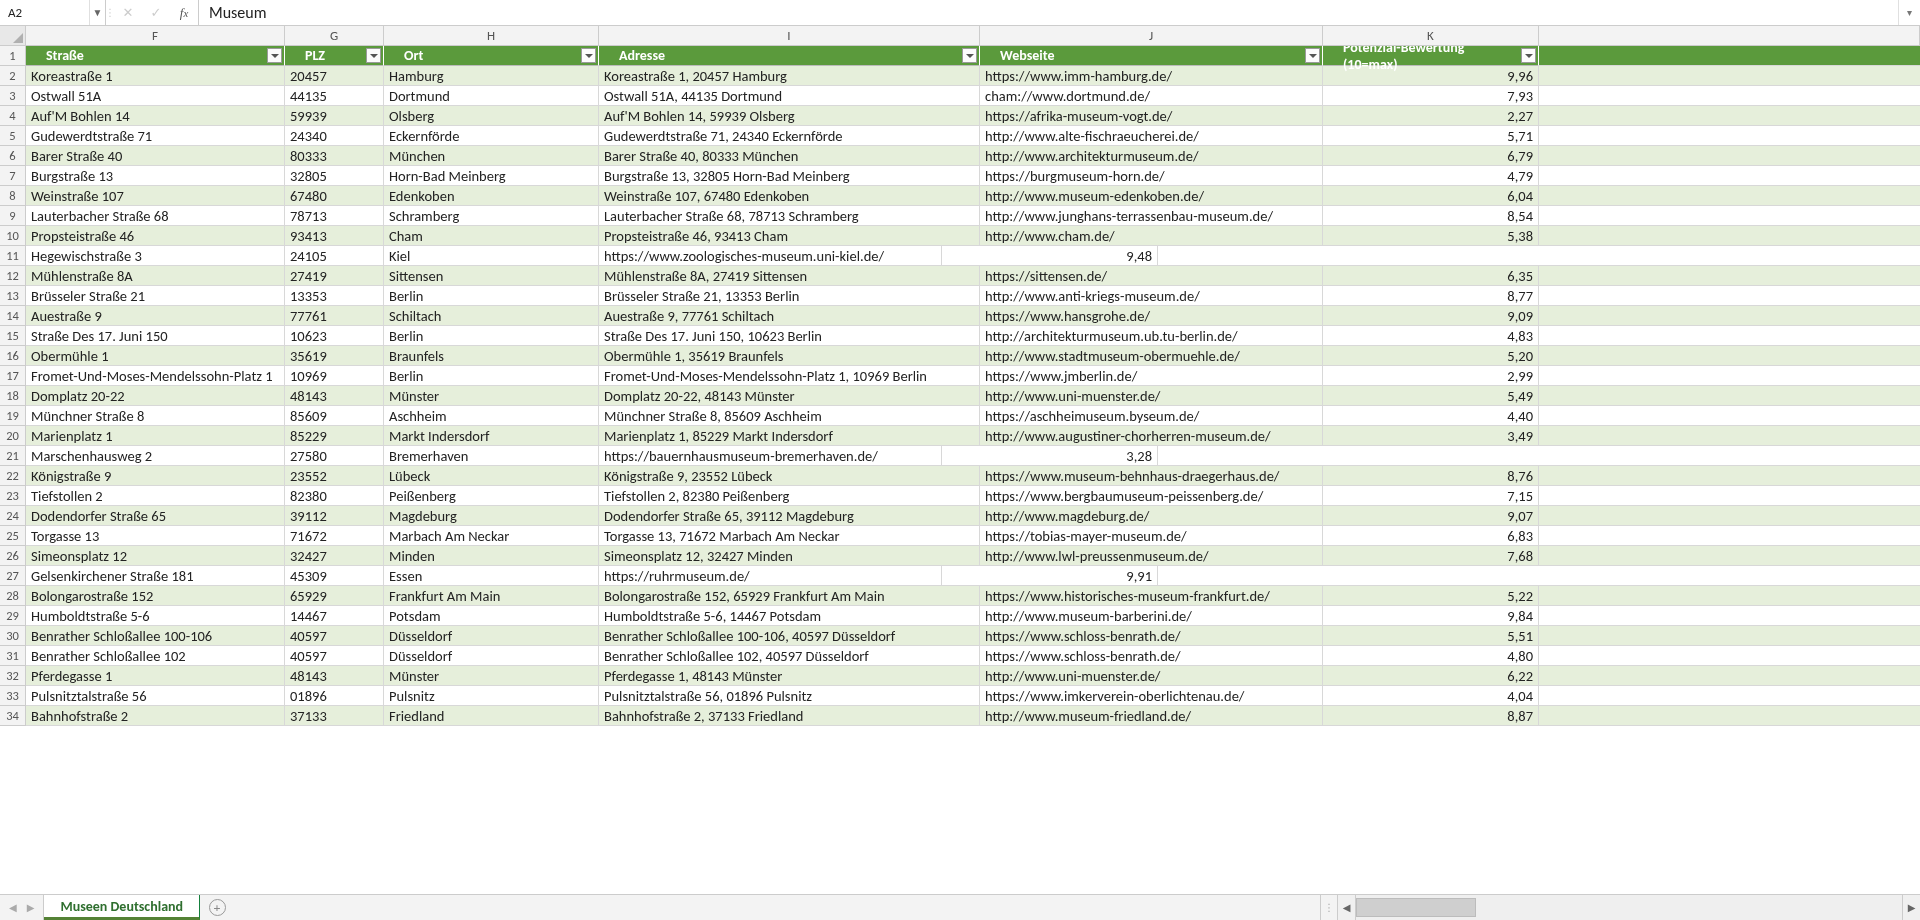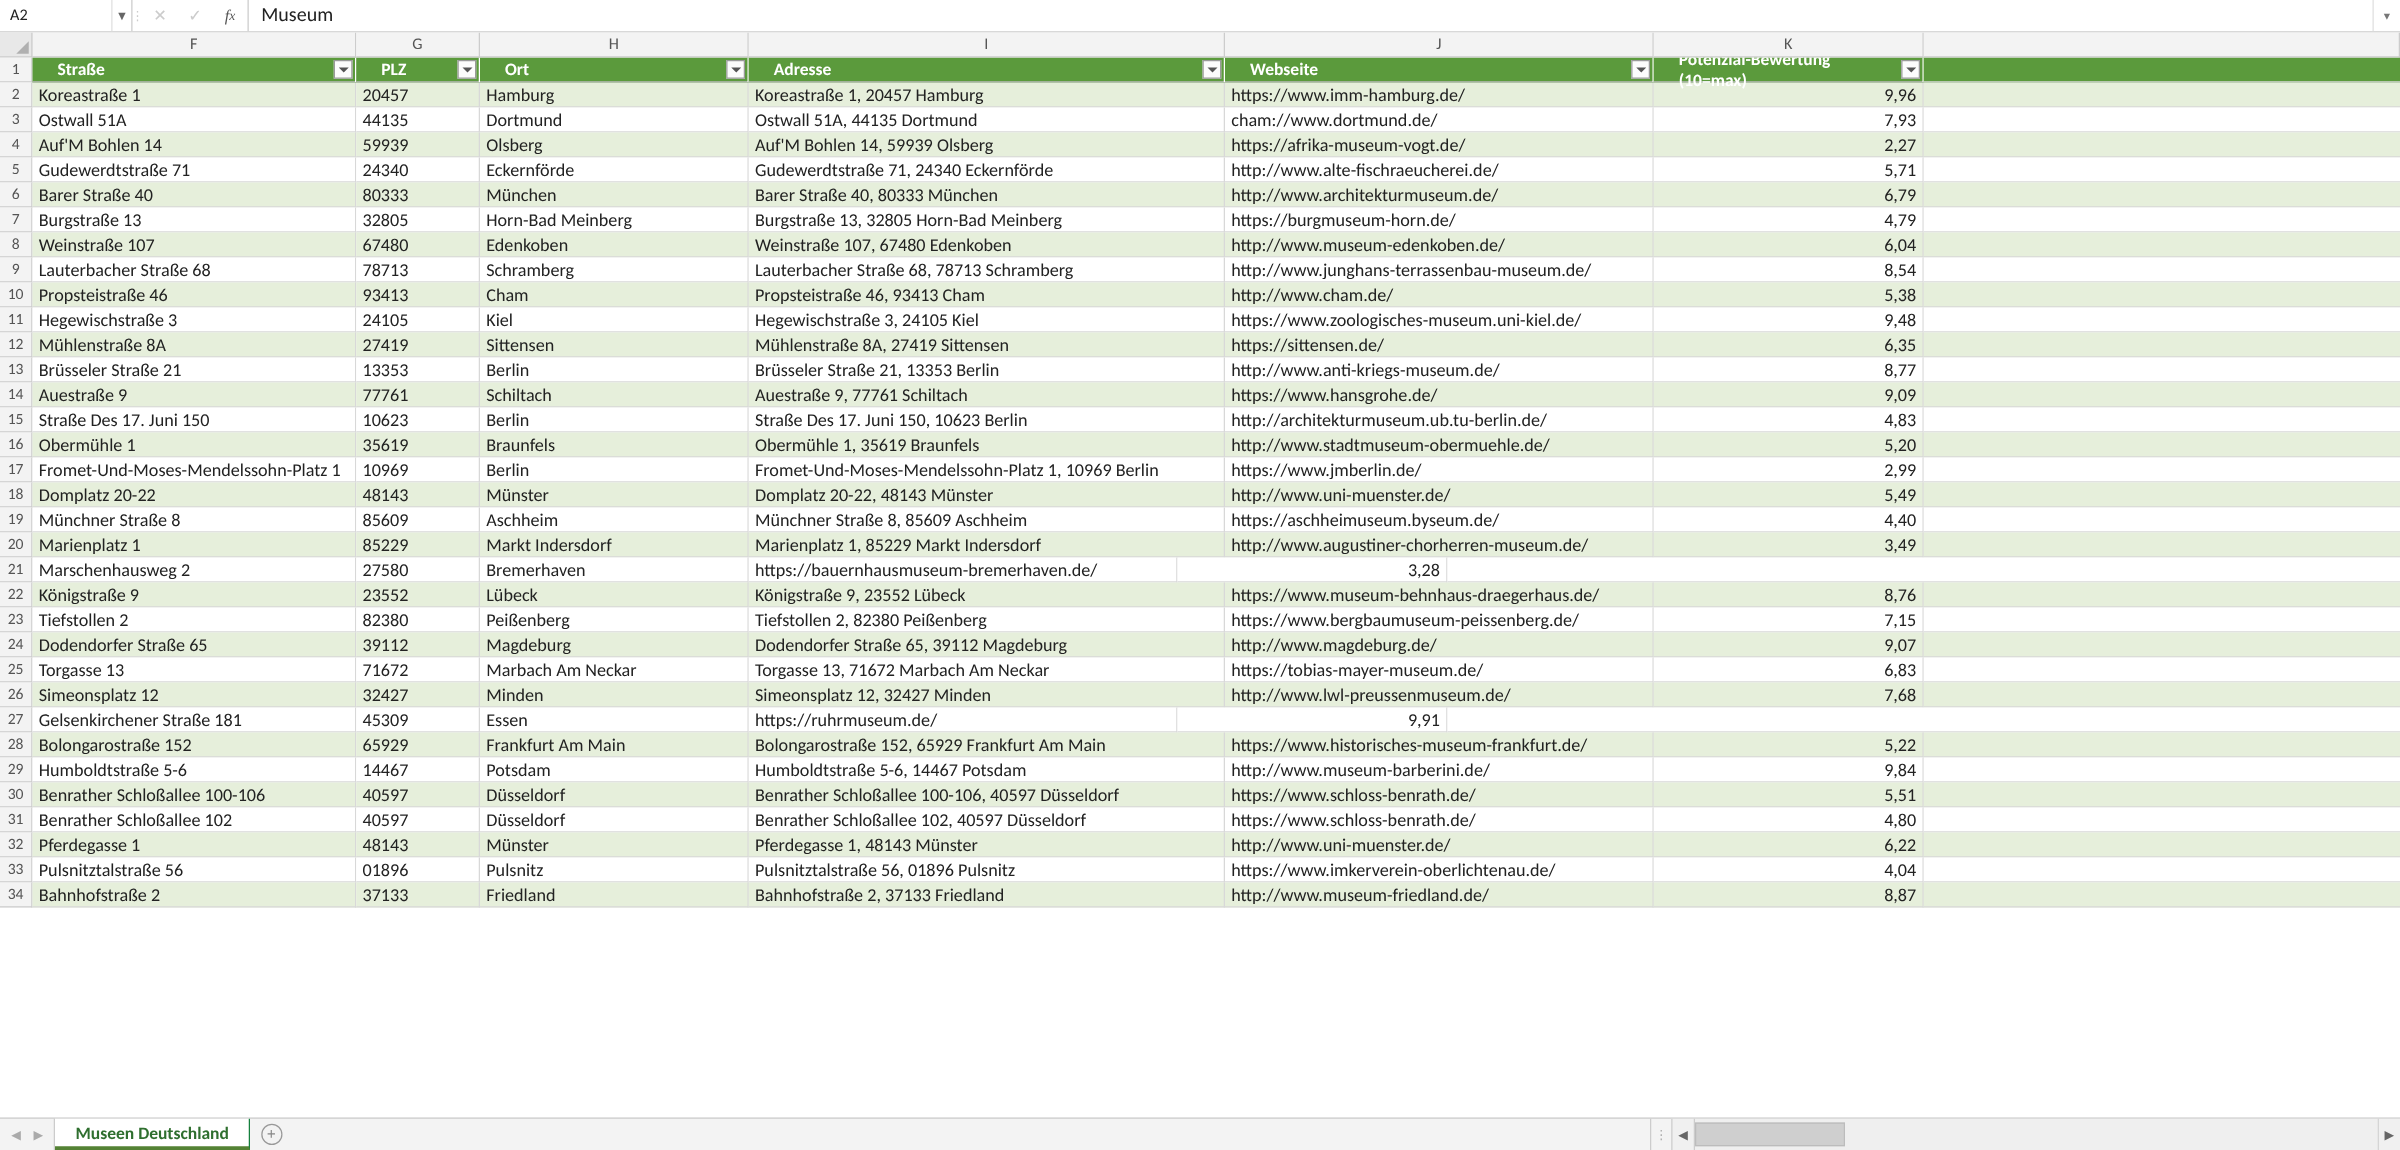--- a/index.html
+++ b/index.html
@@ -239,21 +239,20 @@
           <div class="dcell col-I">Propsteistraße 46, 93413 Cham</div>
           <div class="dcell col-J">http://www.cham.de/</div>
           <div class="dcell col-K right">5,38</div>
           <div class="dcell cell-tail"></div>
         </div>
         <div class="row odd">
           <div class="row-num">11</div>
           <div class="dcell col-F">Hegewischstraße 3</div>
           <div class="dcell col-G">24105</div>
           <div class="dcell col-H">Kiel</div>
-          <div class="dcell col-I">Hegewischstraße 3, 24105 Kiel</div>
           <div class="dcell col-J">https://www.zoologisches-museum.uni-kiel.de/</div>
           <div class="dcell col-K right">9,48</div>
           <div class="dcell cell-tail"></div>
         </div>
         <div class="row even">
           <div class="row-num">12</div>
           <div class="dcell col-F">Mühlenstraße 8A</div>
           <div class="dcell col-G">27419</div>
           <div class="dcell col-H">Sittensen</div>
           <div class="dcell col-I">Mühlenstraße 8A, 27419 Sittensen</div>

